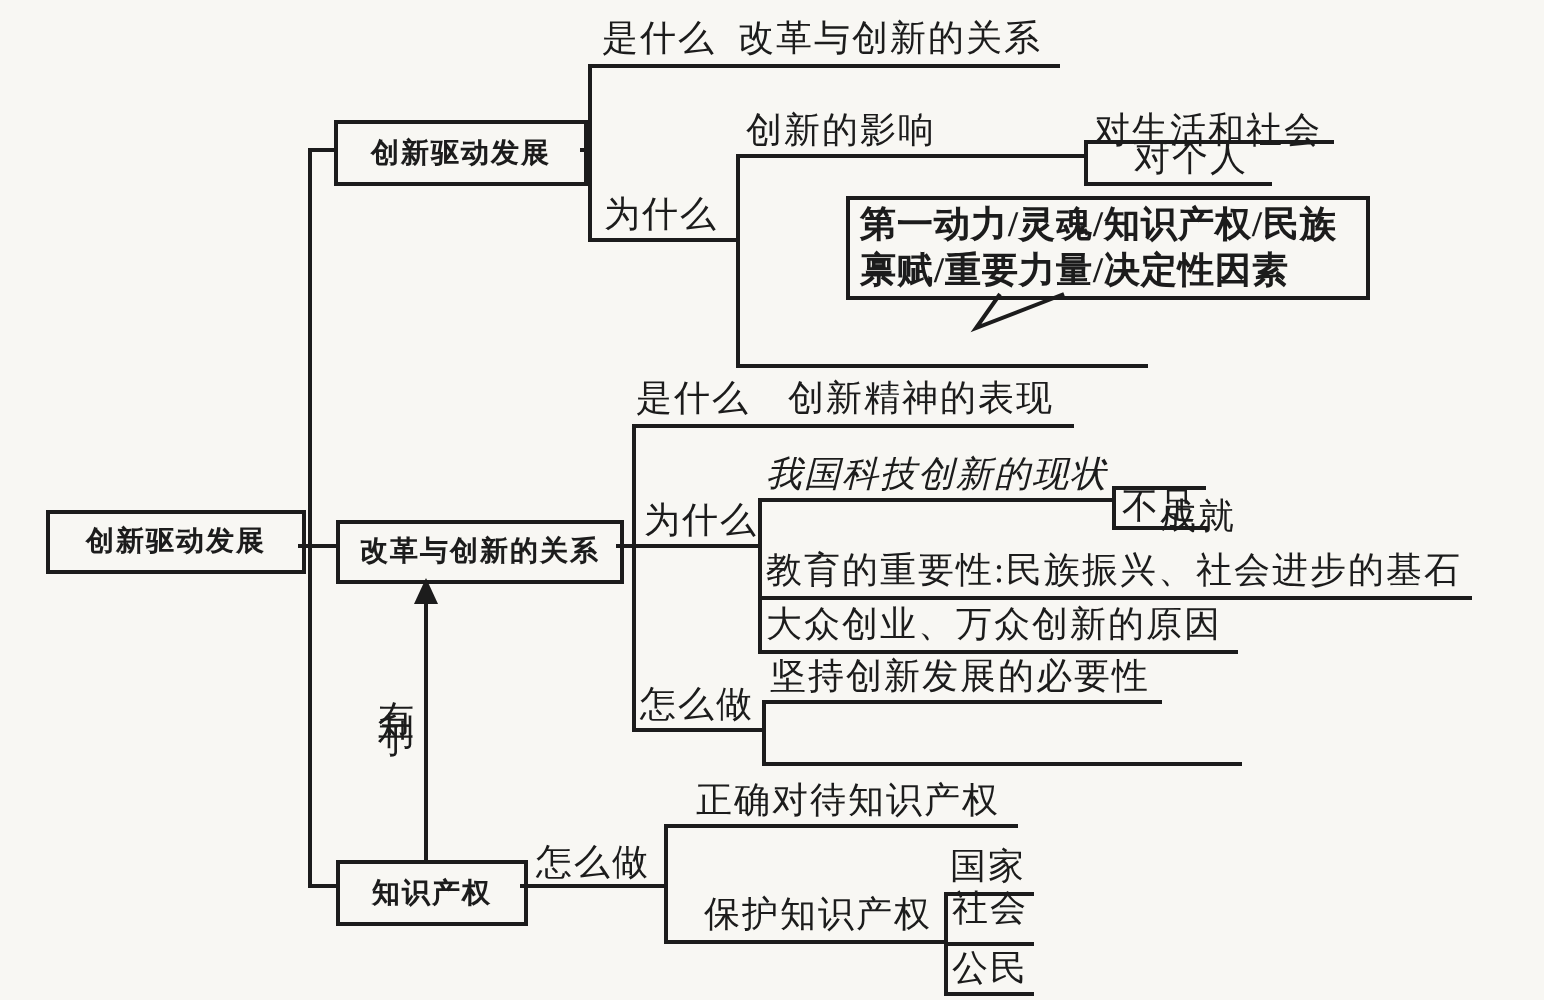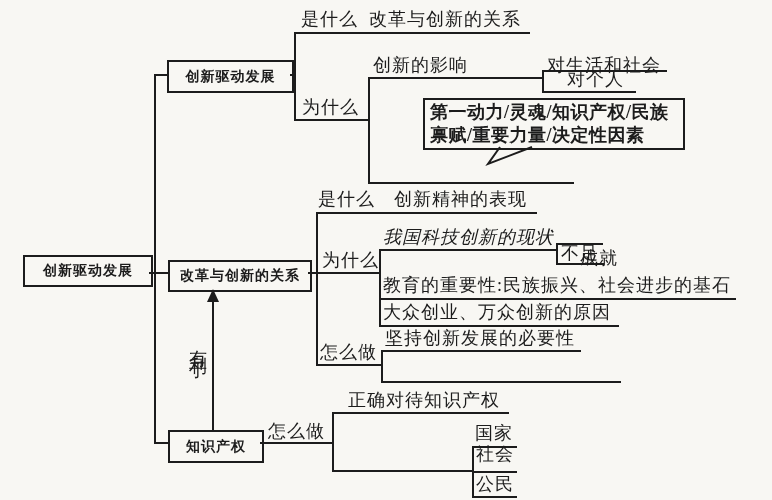--- a/index.html
+++ b/index.html
@@ -138,20 +138,21 @@
   <div class="v" style="left:332px;top:412px;height:60px;"></div>
   <div class="h" style="left:332px;top:412px;width:177px;"></div>
   <div class="h" style="left:332px;top:470px;width:141px;"></div>
   <div class="v" style="left:472px;top:446px;height:52px;"></div>
   <div class="h" style="left:472px;top:446px;width:45px;"></div>
   <div class="h" style="left:472px;top:471px;width:45px;"></div>
   <div class="h" style="left:472px;top:496px;width:45px;"></div>
 
   <span class="lbl" style="left:268px;top:421px;">怎么做</span>
   <span class="lbl" style="left:348px;top:390px;">正确对待知识产权</span>
+  <span class="lbl" style="left:352px;top:447px;">保护知识产权</span>
   <span class="lbl" style="left:475px;top:423px;">国家</span>
   <span class="lbl" style="left:476px;top:444px;">社会</span>
   <span class="lbl" style="left:476px;top:474px;">公民</span>
 
   <div class="v" style="left:212px;top:298px;height:132px;"></div>
   <span class="vertical-lbl" style="left:188px;top:336px;">有利于</span>
 
   <svg class="overlay" width="772" height="500" viewBox="0 0 772 500">
     <polygon points="213,289 207,302 219,302" fill="#1c1c1c"></polygon>
     <polyline points="500,147 488,164 532,147" fill="none" stroke="#1c1c1c" stroke-width="2"></polyline>

